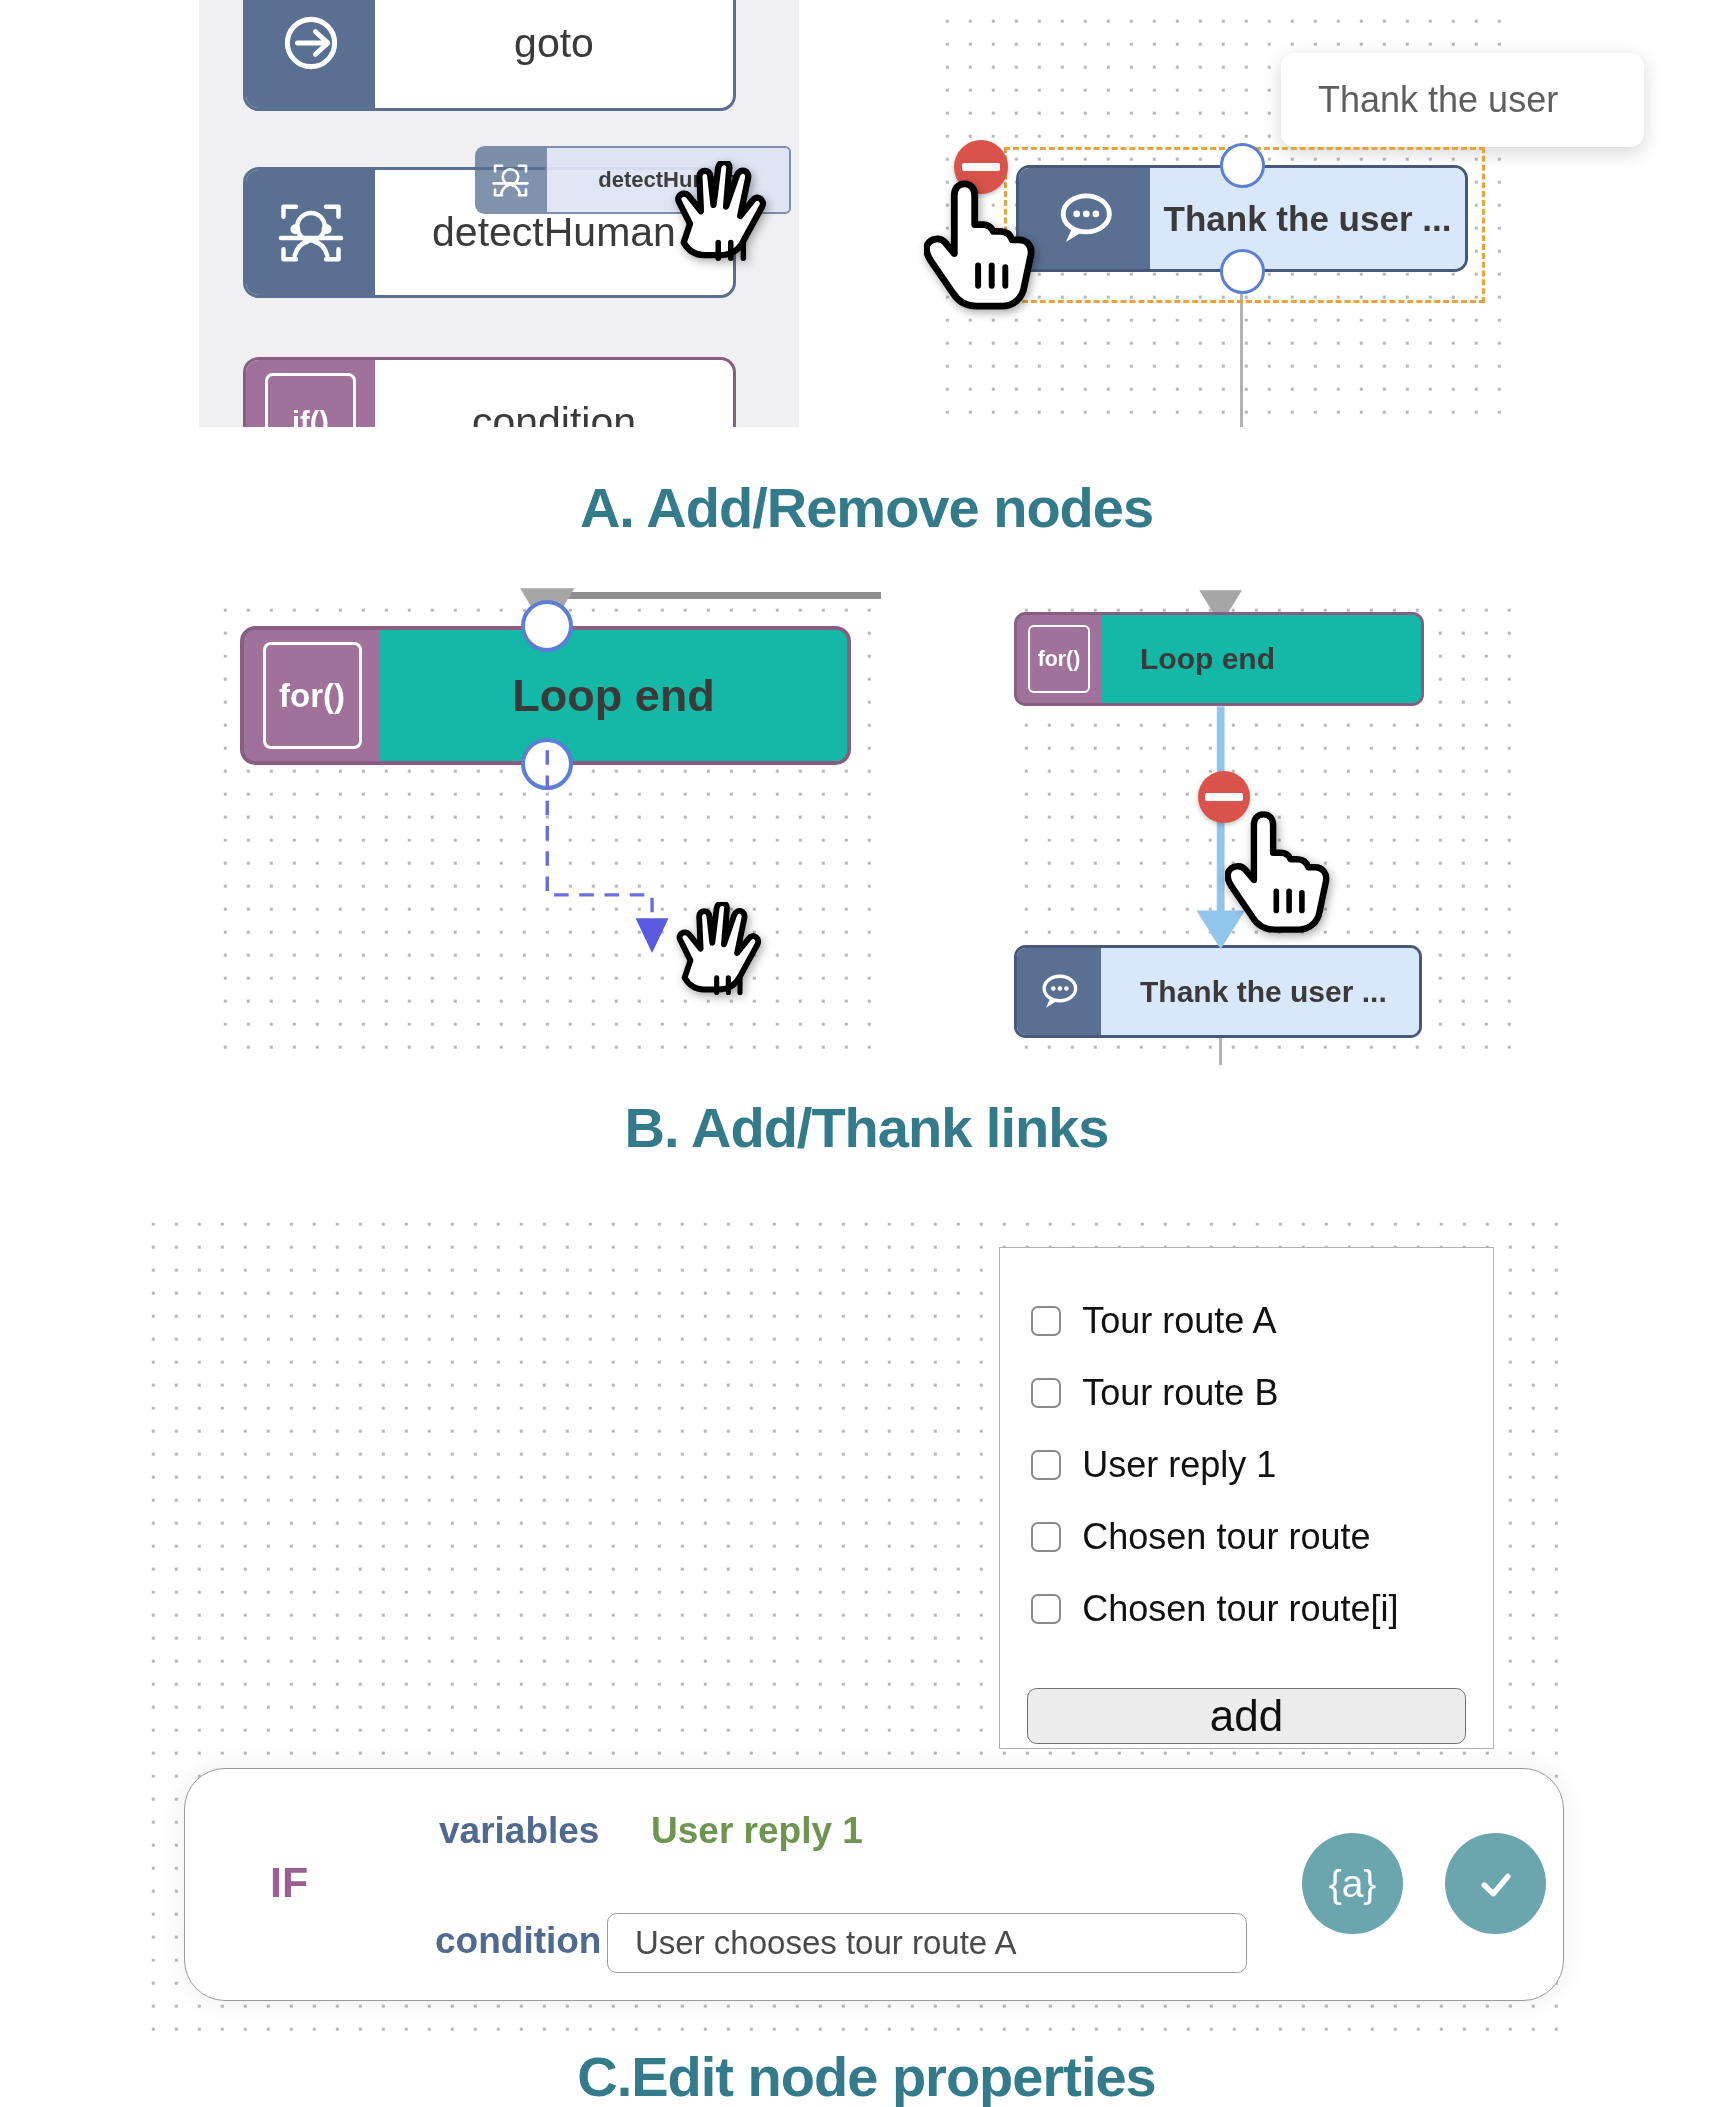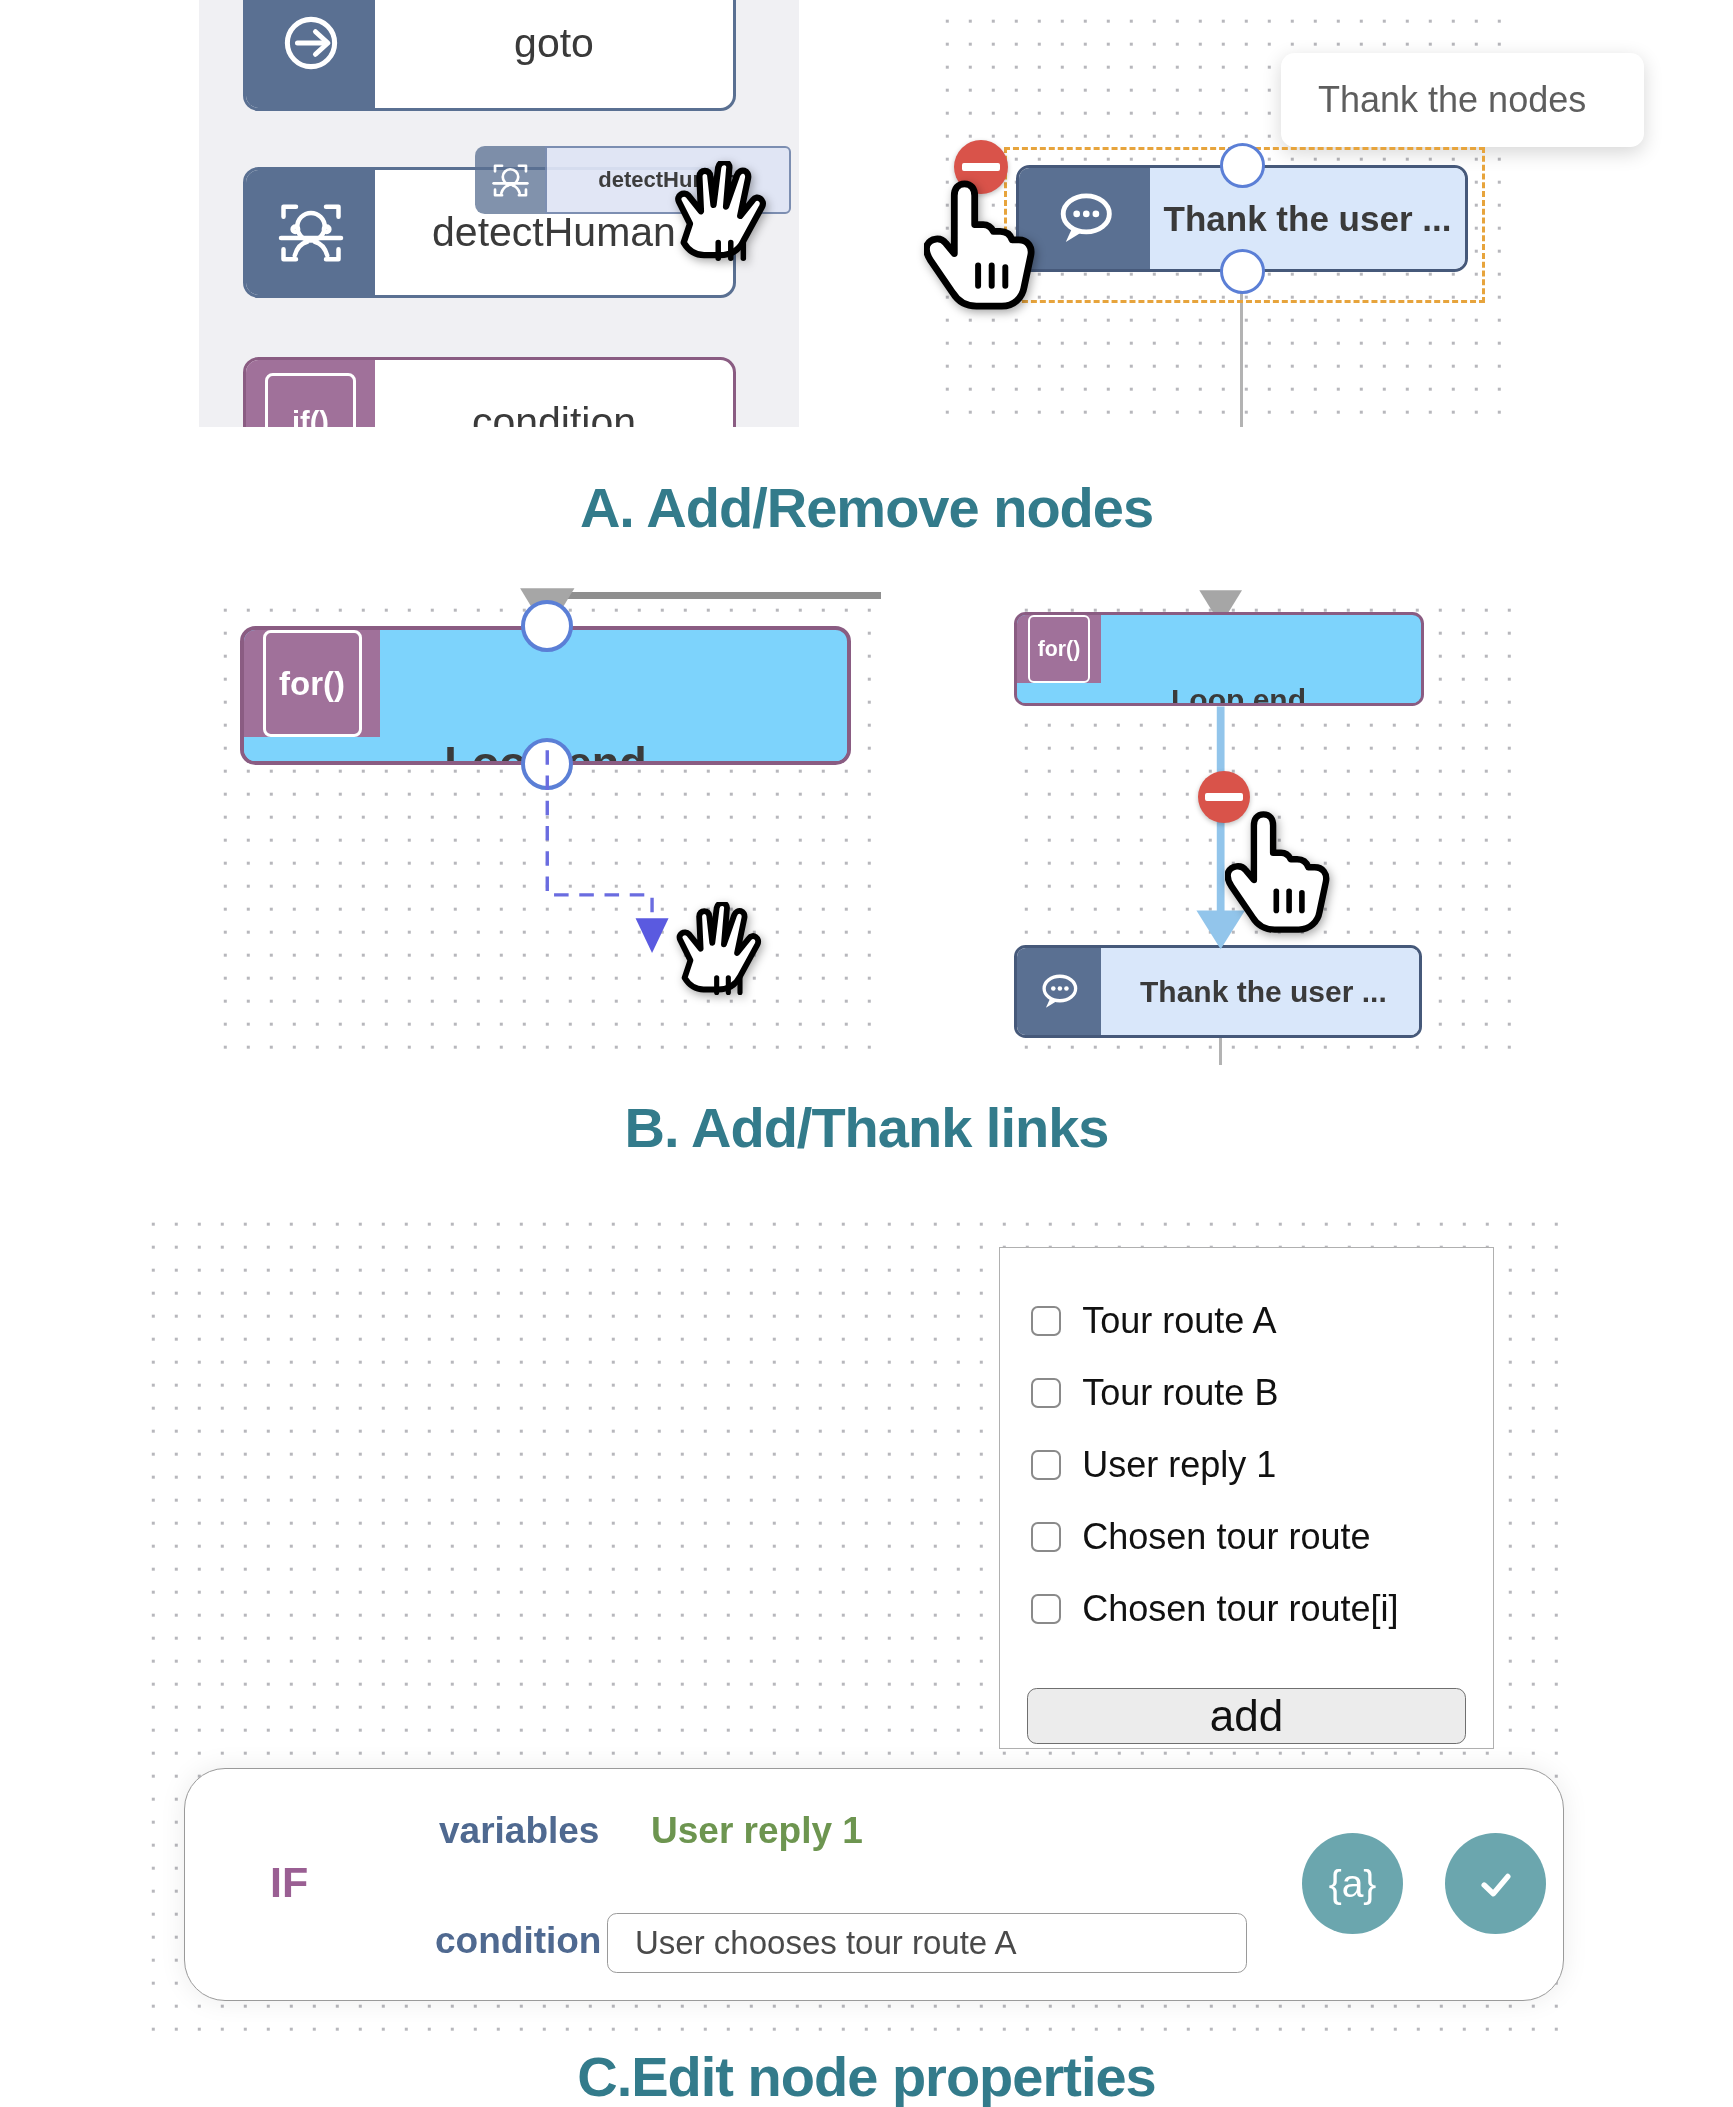--- a/index.html
+++ b/index.html
@@ -13,21 +13,21 @@
   .node{position:absolute;display:flex;align-items:stretch;border-radius:15.5px;overflow:hidden;
         box-sizing:border-box;background:#fff;}
   .node .icon{display:flex;align-items:center;justify-content:center;flex:none;}
   .node .lbl{flex:1;display:flex;align-items:center;justify-content:center;color:#3a3a3a;}
   .slate{border:3.9px solid #5a7092;}
   .slate .icon{background:#5a7092;}
   .slate-dk{border:3.9px solid #46597a;}
   .slate-dk .icon{background:#5a7092;}
   .purple{border:3.9px solid #8a5c82;}
   .purple .icon{background:#a0719a;}
-  .pinkbg{background:#7dd3fc;flex-direction:column;}
+  .pinkbg{background:#14b8a6;}
   .bluebg{background:#d9e7fa;}
   .ifbox{border:3.9px solid #fff;border-radius:7.8px;color:#fff;display:flex;align-items:center;justify-content:center;font-weight:bold;}
   .port{position:absolute;border-radius:50%;background:#fff;border:3.9px solid #5b7fd6;box-sizing:border-box;z-index:6;}
   .noentry{position:absolute;border-radius:50%;background:#d9534a;z-index:8;box-shadow:0 1.9px 5.8px rgba(0,0,0,.25);}
   .noentry::after{content:"";position:absolute;left:14%;right:14%;top:42%;height:15%;background:#fff;border-radius:1.9px;}
   .grayline{position:absolute;width:2.9px;background:#b3b3b3;z-index:2;}
   .sec-title{position:absolute;left:0;width:100%;text-align:center;font-weight:bold;
              font-size:56px;color:#337b8b;z-index:10;letter-spacing:-1px;}
   .tooltip{position:absolute;background:#fff;border-radius:13.6px;box-shadow:0 5.8px 19.4px rgba(0,0,0,.16);
            display:flex;align-items:center;z-index:2;font-size:36px;color:#5e5e5e;padding-left:37px;}
@@ -132,21 +132,21 @@
     <g stroke="#000" stroke-width="3.5" stroke-linecap="round">
       <line x1="32" y1="52" x2="32" y2="62"></line>
         <line x1="40" y1="52" x2="40" y2="62"></line>
         <line x1="48" y1="52" x2="48" y2="62"></line>
     </g>
   </svg>
 
   <div class="canvas" style="left:930px;top:0;width:580px;height:427px;"></div>
 
   <div class="tooltip" style="left:1281px;top:53px;width:326px;height:94px;">
-    <span>Thank the nodes</span>
+    <span>Thank the user</span>
   </div>
 
   <div class="selection" style="left:1004px;top:147px;width:475px;height:150px;"></div>
   <div class="node slate-dk" style="left:1016px;top:165px;width:452px;height:107px;border-radius:13.6px;z-index:4;">
     <div class="icon" style="width:131px;">
       <svg width="82" height="82" viewBox="0 0 64 64" fill="none" stroke="#fff" stroke-width="3.8" stroke-linecap="round" stroke-linejoin="round">
         <ellipse cx="33" cy="28" rx="18" ry="14"></ellipse>
         <path d="M22 39 L17 50 L30 42" fill="#fff" stroke="none"></path>
         <circle cx="25.5" cy="28" r="2.6" fill="#fff" stroke="none"></circle>
           <circle cx="33" cy="28" r="2.6" fill="#fff" stroke="none"></circle>

